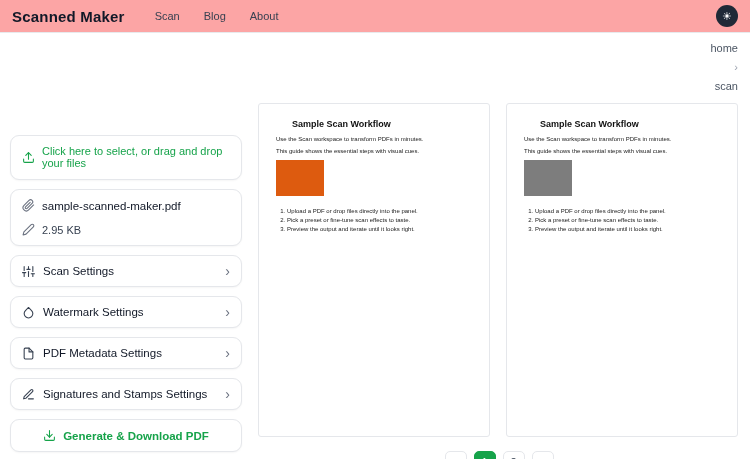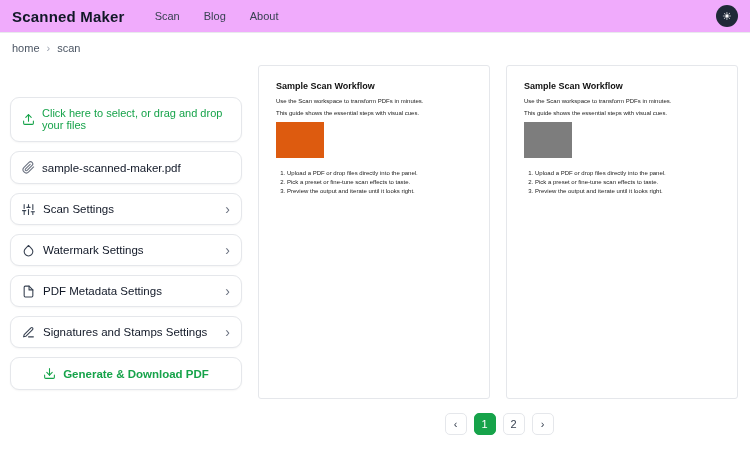--- a/index.html
+++ b/index.html
@@ -1,24 +1,24 @@
 <!DOCTYPE html>
 <html><head>
 <meta charset="utf-8">
 <style>
   * { margin:0; padding:0; box-sizing:border-box; }
   html,body { width:750px; height:459px; font-family:"Liberation Sans",sans-serif; background:#ffffff; color:#1f2937; overflow:hidden; }
 
-  header { height:33px; display:flex; align-items:center; padding:16px 12px; border-bottom:1px solid #e8eaed; background:#f0abfc; }
+  header { height:33px; display:flex; align-items:center; padding:16px 12px; border-bottom:1px solid #e8eaed; background:#fca5a5; }
   .brand { font-size:15px; font-weight:700; color:#111827; letter-spacing:.2px; cursor:pointer; }
   nav { display:flex; gap:24px; margin-left:30px; }
   nav a { font-size:11px; color:#374151; text-decoration:none; cursor:pointer; }
   .theme-toggle { margin-left:auto; width:22px; height:22px; border-radius:50%; background:#1f2937; color:#fff; border:none; font-size:11px; line-height:1; display:flex; align-items:center; justify-content:center; cursor:pointer; }
 
-  .breadcrumb { padding:9px 12px 5px; font-size:11px; color:#4b5563; display:flex; gap:7px; align-items:flex-end; }
+  .breadcrumb { padding:9px 12px 5px; font-size:11px; color:#4b5563; display:flex; gap:7px; align-items:flex-end;flex-direction:column; }
   .breadcrumb a { color:#4b5563; text-decoration:none; cursor:pointer; }
   .breadcrumb .sep { color:#9ca3af; font-size:11px; }
 
   .content { display:flex; padding:6px 10px 0; gap:16px; }
 
   .sidebar { width:232px; display:flex; flex-direction:column; gap:9px; flex:0 0 auto;margin-top:32px; }
   .card { background:#fff; border:1px solid #e5e7eb; border-radius:9px; box-shadow:0 1px 2px rgba(0,0,0,.04); }
   .upload-card { padding:9px 11px 10px; cursor:pointer; }
   .upload-link { display:flex; align-items:center; gap:7px; color:#16a34a; font-size:11px; }
   .upload-hint { margin-top:9px; font-size:10px; line-height:1.35; color:#b3bac4; }
@@ -30,21 +30,21 @@
 
   .section { display:flex; align-items:center; gap:8px; padding:8px 11px; font-size:11.5px; color:#111827; cursor:pointer; }
   .section .icon { color:#374151; }
   .section .chev { margin-left:auto; color:#6b7280; font-size:14px; line-height:1; }
 
   .generate { display:flex; align-items:center; justify-content:center; gap:7px; padding:9px 6px; color:#16a34a; font-size:11.5px; font-weight:600; cursor:pointer; width:100%; font-family:inherit; }
 
   .main { flex:1; display:flex; flex-direction:column; }
   .preview-row { display:flex; gap:16px; }
   .preview-card { width:232px; height:334px; border:1px solid #e5e7eb; border-radius:3px; background:#fff; padding:15px 17px; overflow:hidden; }
-  .preview-card h3 { font-size:9px; font-weight:700; color:#111; margin-bottom:7px; }
+  .preview-card h3 { font-size:9px; font-weight:700; color:#111; margin-bottom:7px;margin-left:16px; }
   .preview-card p { font-size:6px; color:#222; margin-bottom:6px; }
   .preview-image { width:48px; height:36px; margin:6px 0 12px; }
   .preview-card ol { margin-left:11px; font-size:6px; color:#222; }
   .preview-card li { margin-bottom:3px; }
 
   .pagination { display:flex; gap:7px; justify-content:center; margin-top:14px; }
   .pagination button { width:22px; height:22px; border:1px solid #e5e7eb; background:#fff; border-radius:5px; font-size:11px; color:#374151; cursor:pointer; display:flex; align-items:center; justify-content:center; font-family:inherit; }
   .pagination button.active { background:#16a34a; border-color:#16a34a; color:#fff; }
 
   svg.icon { width:13px; height:13px; stroke:currentColor; fill:none; stroke-width:2; stroke-linecap:round; stroke-linejoin:round; flex:0 0 auto; }
@@ -84,20 +84,26 @@
         <span>Click here to select, or drag and drop your files</span>
       </div>
     </div>
 
     <div class="card file-card">
       <div class="file-row">
         <svg class="icon" viewBox="0 0 24 24">
           <path d="M21.44 11.05l-9.19 9.19a6 6 0 0 1-8.49-8.49l9.19-9.19a4 4 0 0 1 5.66 5.66l-9.2 9.19a2 2 0 0 1-2.83-2.83l8.49-8.48"></path>
         </svg>
         <span>sample-scanned-maker.pdf</span>
+      </div>
+      <div class="file-row size">
+        <svg class="icon" viewBox="0 0 24 24">
+          <path d="M17 3a2.828 2.828 0 1 1 4 4L7.5 20.5 2 22l1.5-5.5L17 3z"></path>
+        </svg>
+        <span>2.95 KB</span>
       </div>
     </div>
 
     <div class="card section">
       <svg class="icon" viewBox="0 0 24 24">
         <line x1="4" y1="21" x2="4" y2="14"></line>
           <line x1="4" y1="10" x2="4" y2="3"></line>
           <line x1="12" y1="21" x2="12" y2="12"></line>
           <line x1="12" y1="8" x2="12" y2="3"></line>
           <line x1="20" y1="21" x2="20" y2="16"></line>

